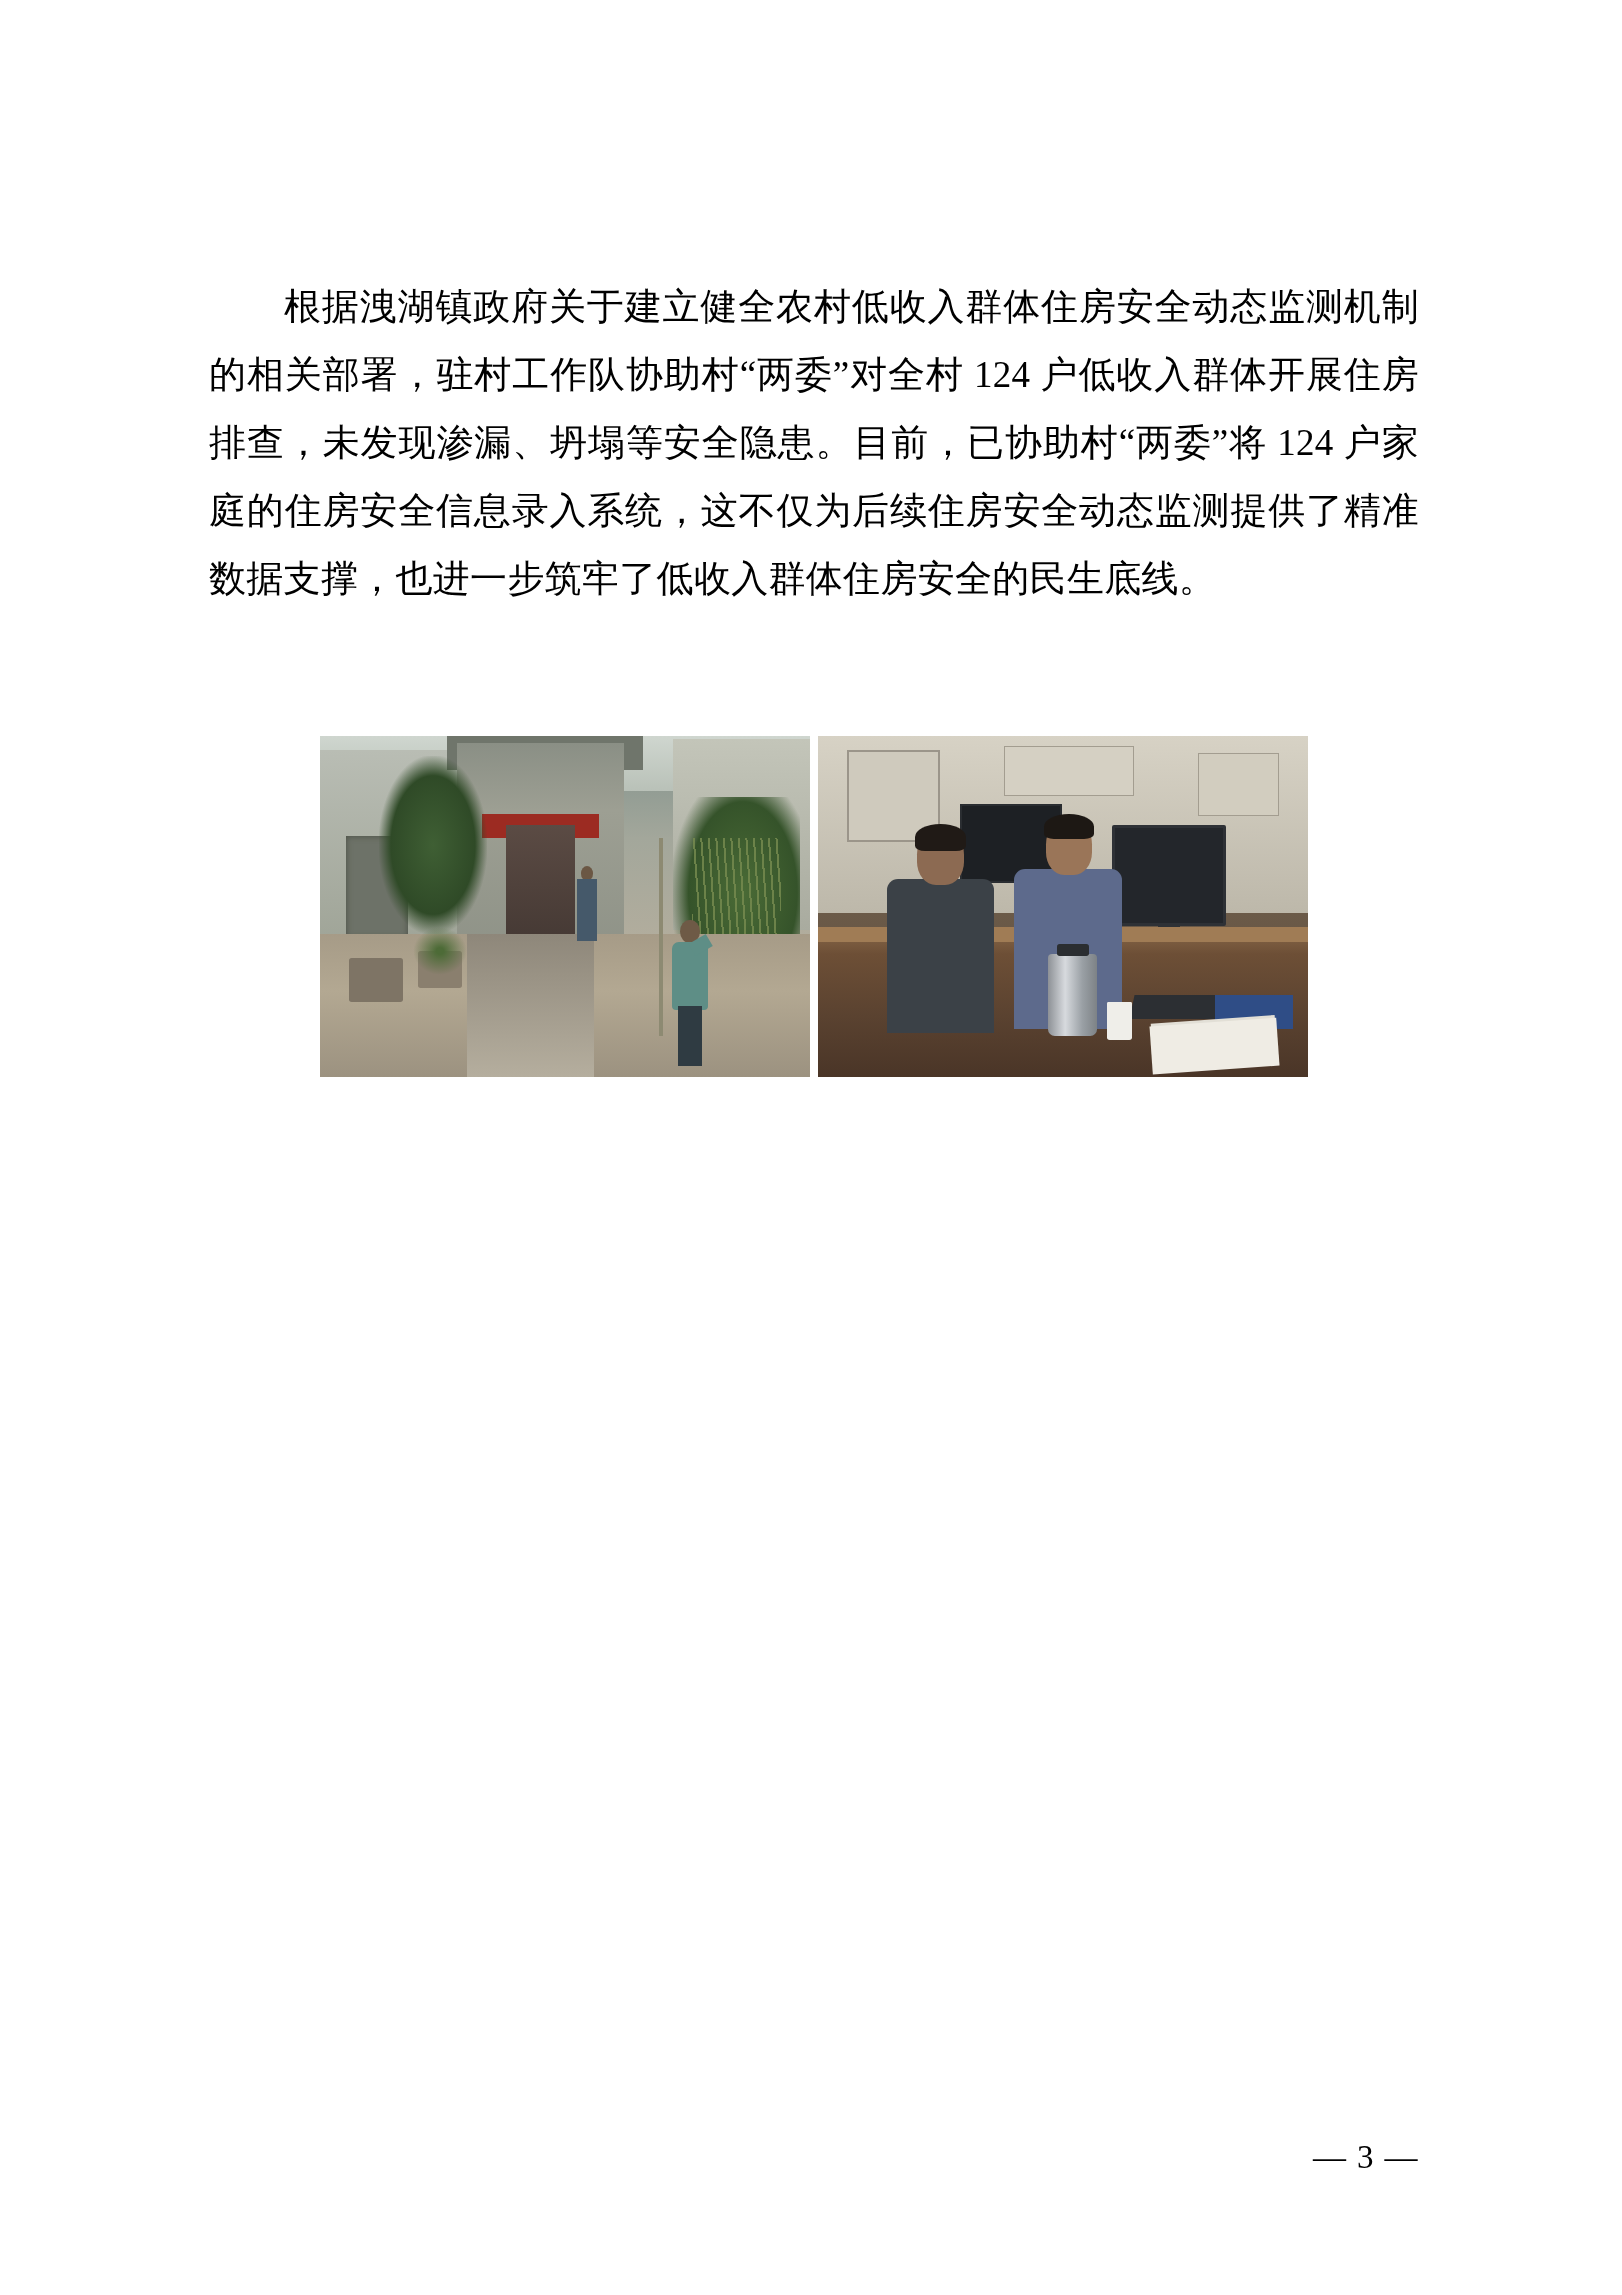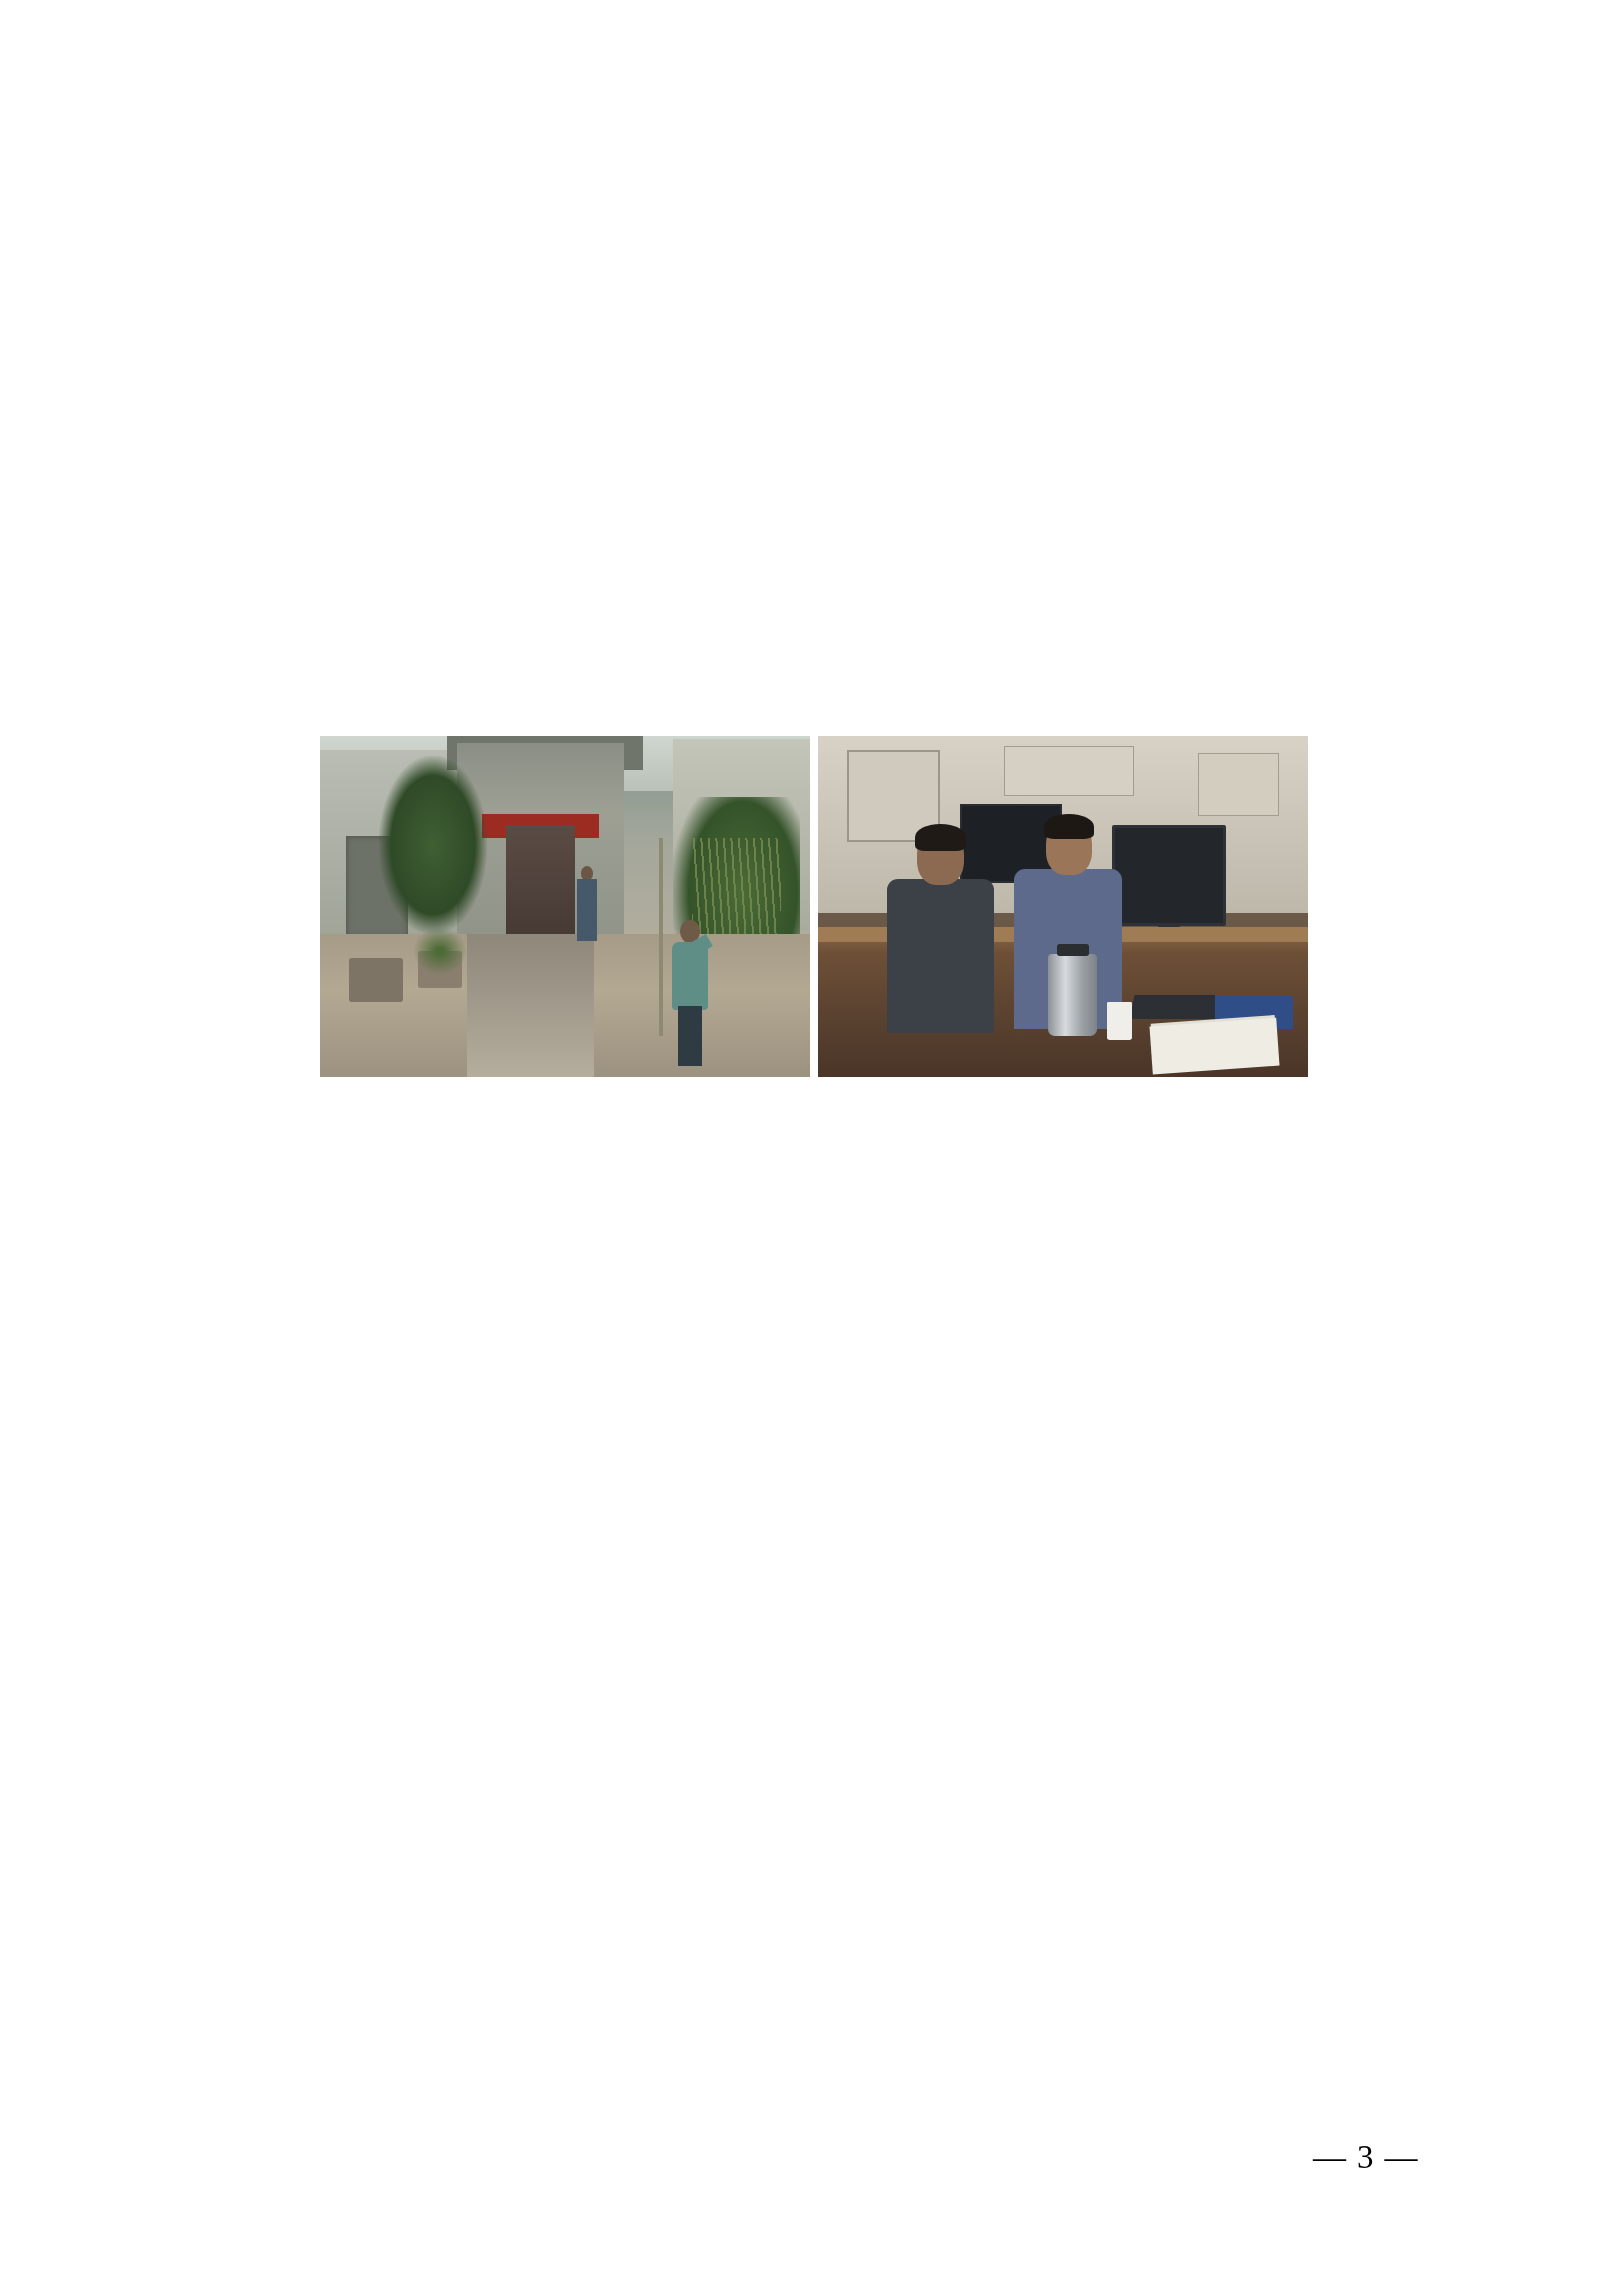--- a/index.html
+++ b/index.html
@@ -256,20 +256,23 @@
     font-size: 33px;
     letter-spacing: 1.4px;
     font-family: "Liberation Serif", "DejaVu Serif", serif;
   }
 </style>
 </head>
 <body>
 
 <div class="page">
 
+  <div class="content">
+    <p class="body-paragraph">根据洩湖镇政府关于建立健全农村低收入群体住房安全动态监测机制的相关部署，驻村工作队协助村“两委”对全村 124 户低收入群体开展住房排查，未发现渗漏、坍塌等安全隐患。目前，已协助村“两委”将 124 户家庭的住房安全信息录入系统，这不仅为后续住房安全动态监测提供了精准数据支撑，也进一步筑牢了低收入群体住房安全的民生底线。</p>
+  </div>
 
   <div class="figure-row">
 
     <div class="figure photo-courtyard">
       <div class="pc-sky"></div>
       <div class="pc-build-left"></div>
       <div class="pc-roof"></div>
       <div class="pc-build-center"></div>
       <div class="pc-banner"></div>
       <div class="pc-door"></div>

